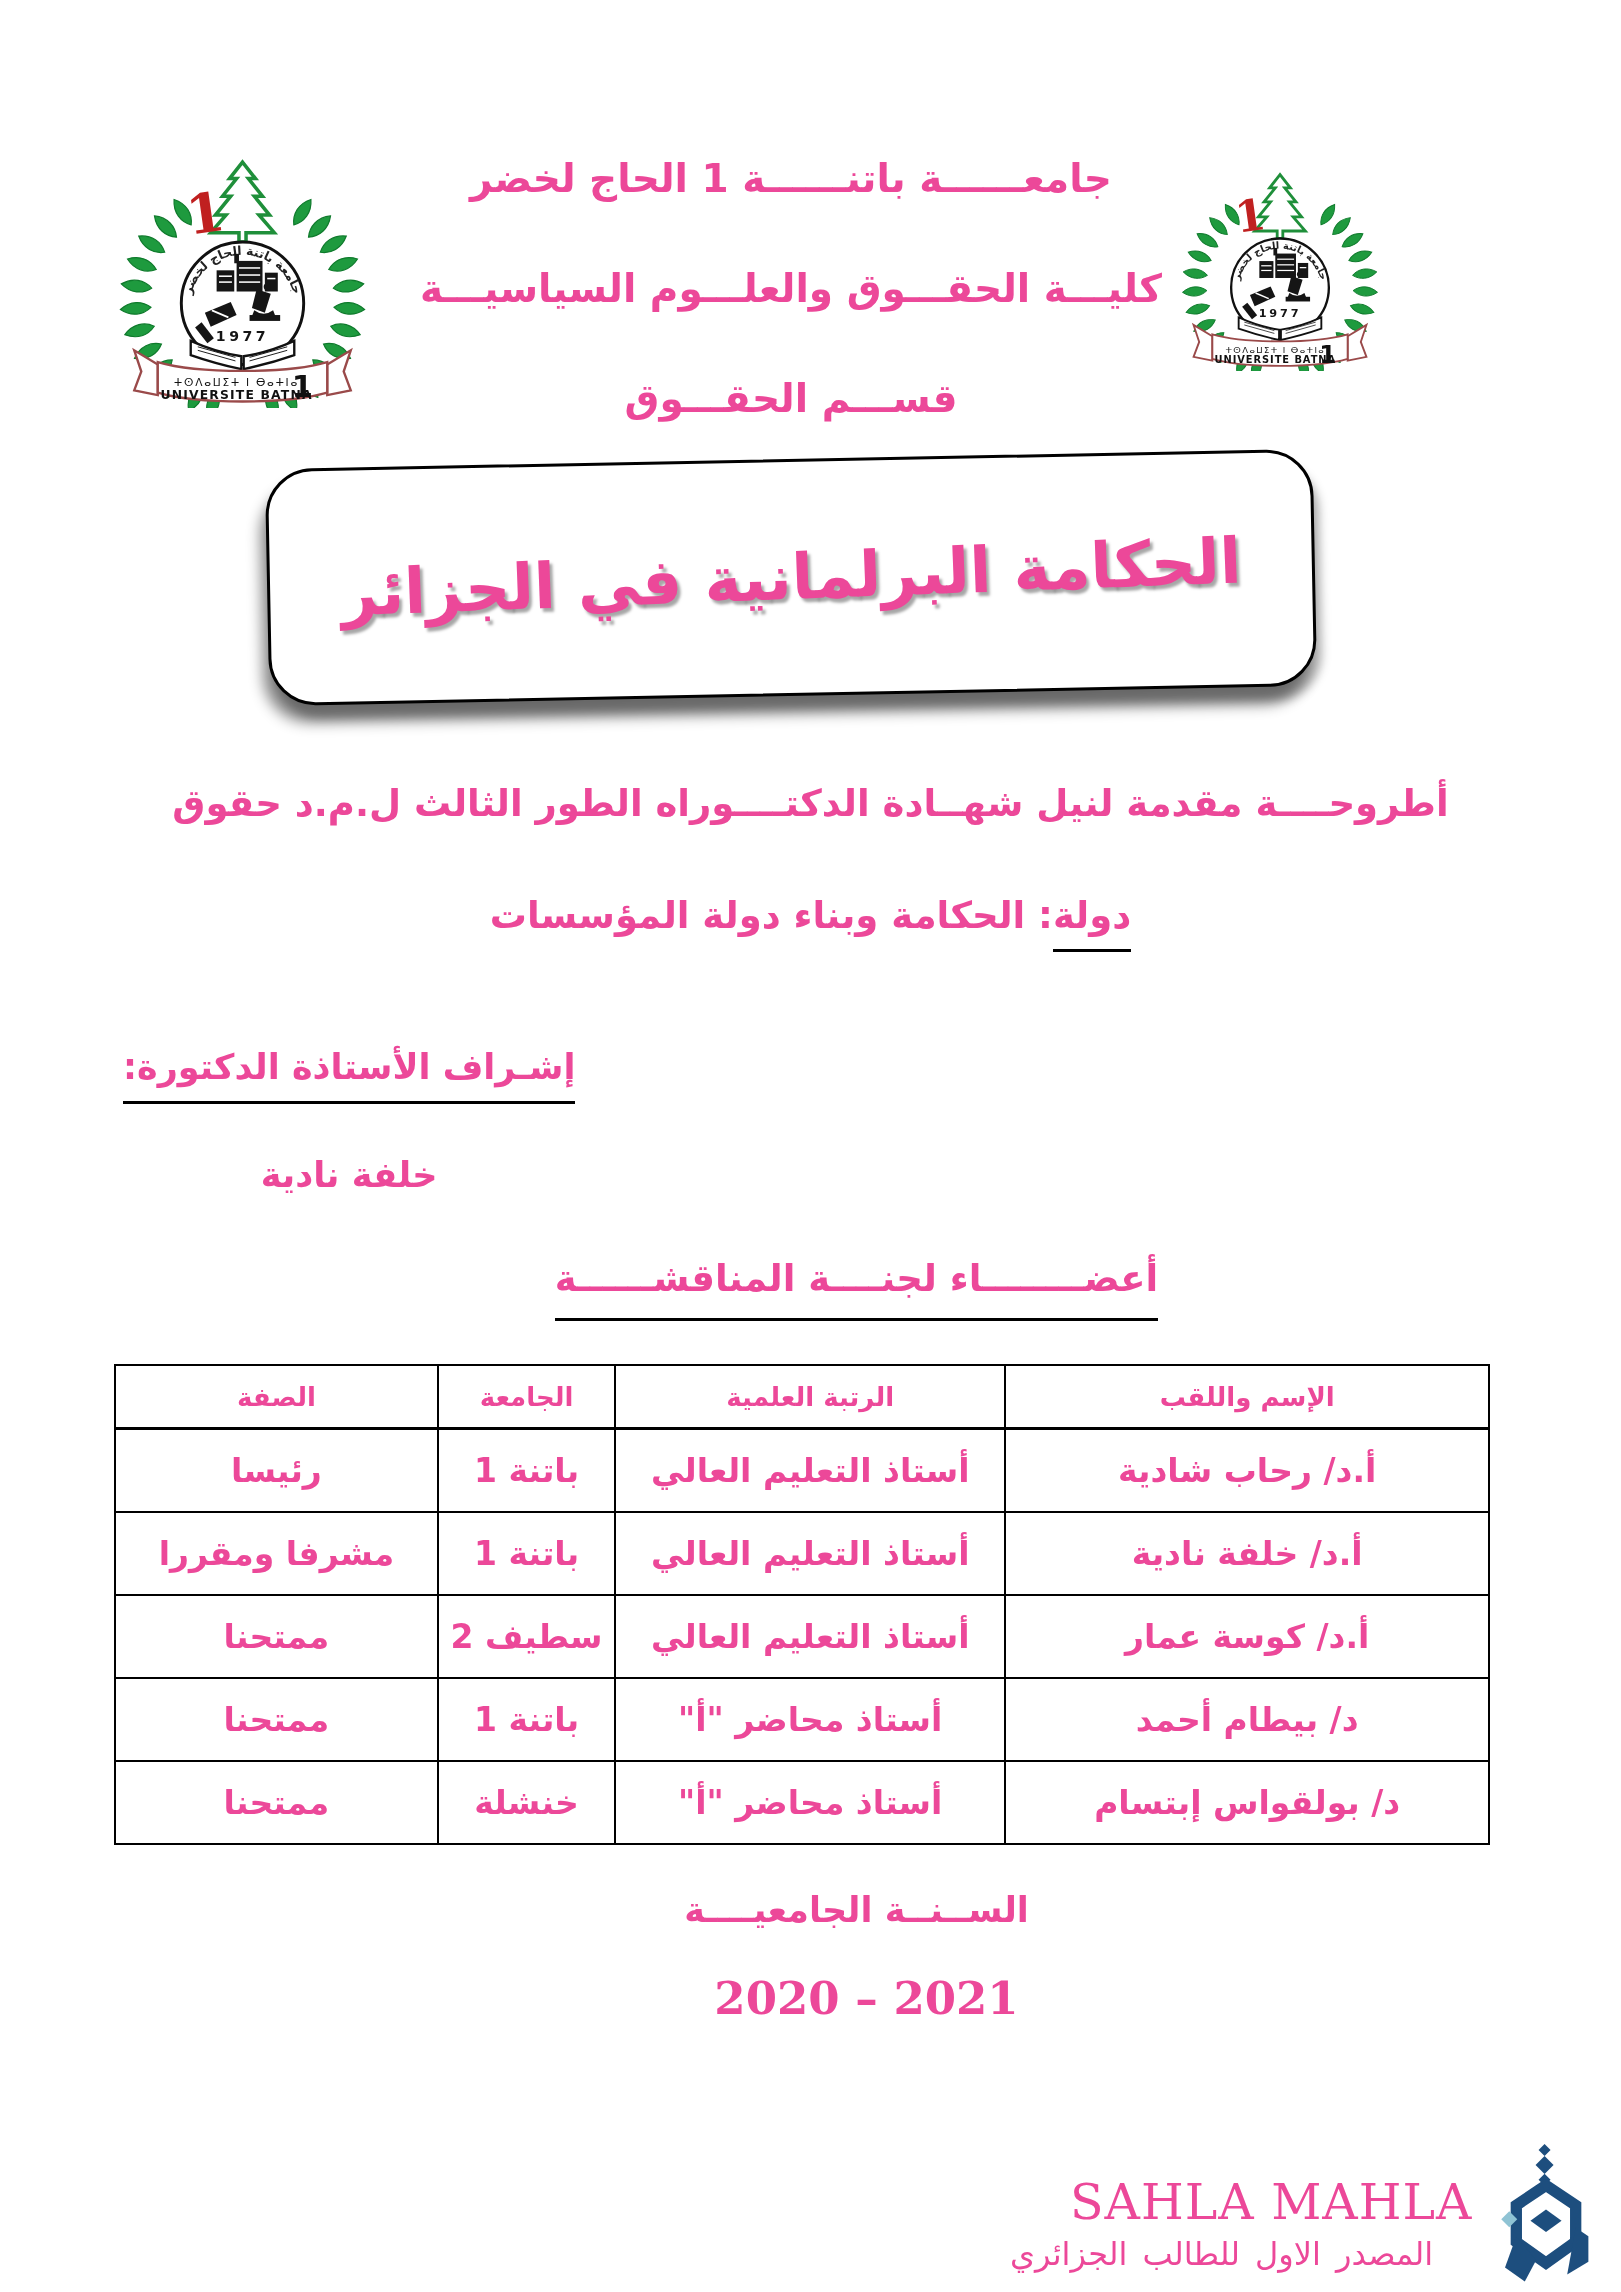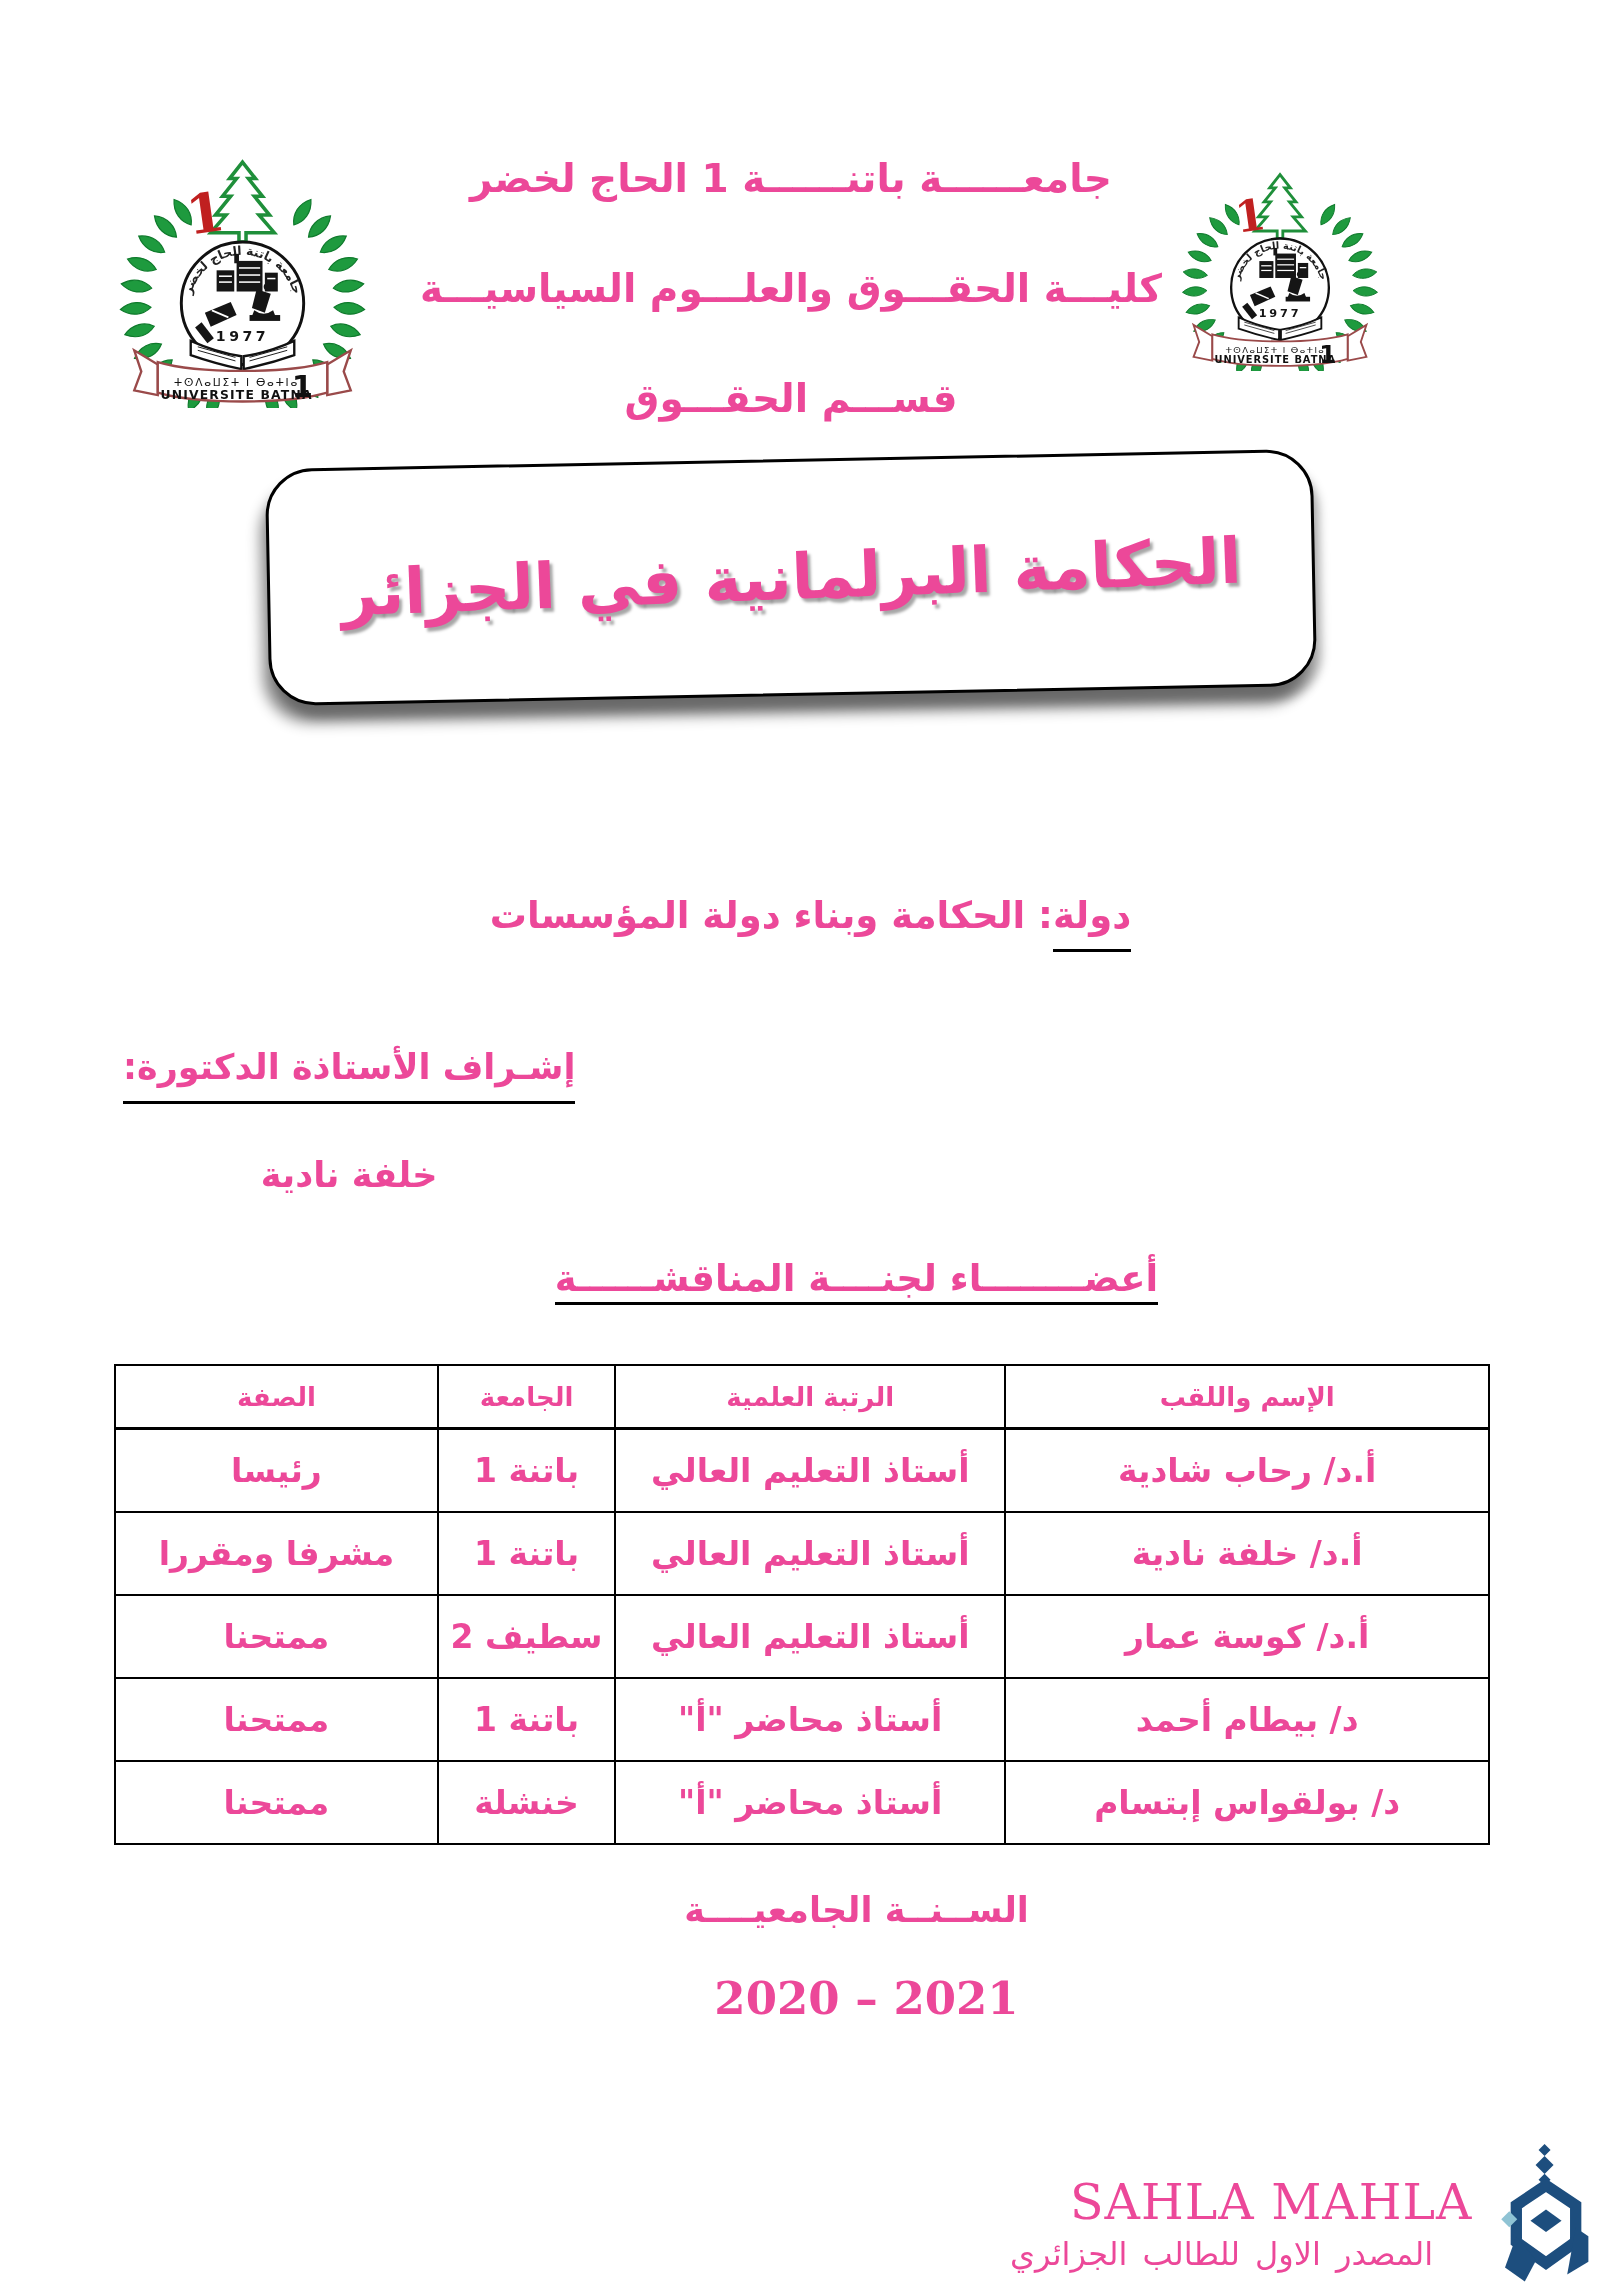--- a/index.html
+++ b/index.html
@@ -30,21 +30,21 @@
   .u-label{display:inline-block;border-bottom:3.9px solid #000;padding-bottom:11.8px;}
 
   .attr-block{position:absolute;top:1047px;text-align:center;font-weight:bold;font-size:35px;}
   .attr-prep{right:231px;}
   .attr-sup{left:123px;}
   .attr-label{display:inline-block;border-bottom:3.9px solid #000;padding-bottom:13.7px;}
   .attr-name{margin-top:51px;font-size:35px;font-weight:bold;}
 
   .committee-heading{position:absolute;left:0;width:100%;top:1257px;text-align:center;
                      transform:translateX(46px);font-size:37px;font-weight:bold;}
-  .committee-heading .u-label{padding-bottom:2px;}
+  .committee-heading .u-label{padding-bottom:18px;}
 
   table.committee{position:absolute;left:114px;top:1364px;width:1376px;
                   border-collapse:collapse;table-layout:fixed;direction:rtl;}
   table.committee th,table.committee td{border:2.9px solid #000;text-align:center;
                   vertical-align:middle;font-weight:bold;padding:0 5.9px;}
   table.committee th{height:61px;font-size:26px;border-bottom-width:3.9px;}
   table.committee td{height:81px;font-size:33px;}
   col.c-name{width:35.2%;} col.c-rank{width:28.4%;} col.c-univ{width:12.9%;} col.c-role{width:23.5%;}
 
   .year-label{position:absolute;left:0;width:100%;top:1890px;text-align:center;
@@ -167,20 +167,21 @@
   <div class="header-lines">
     <div class="header-line">جامعــــــة باتنــــــة 1 الحاج لخضر</div>
     <div class="header-line">كليـــة الحقـــوق والعلـــوم السياسيـــة</div>
     <div class="header-line">قســـم الحقـــوق</div>
   </div>
 
   <div class="title-box">
     <div class="title-text">الحكامة البرلمانية في الجزائر</div>
   </div>
 
+  <div class="thesis-line">أطروحــــة مقدمة لنيل شهــادة الدكتــــوراه الطور الثالث ل.م.د حقوق</div>
 
   <div class="spec-line">
     <span class="u-label">دولة</span><span>: الحكامة وبناء دولة المؤسسات</span>
   </div>
 
   <div class="attr-block attr-sup">
     <div><span class="attr-label">إشـراف الأستاذة الدكتورة:</span></div>
     <div class="attr-name">خلفة نادية</div>
   </div>
 

